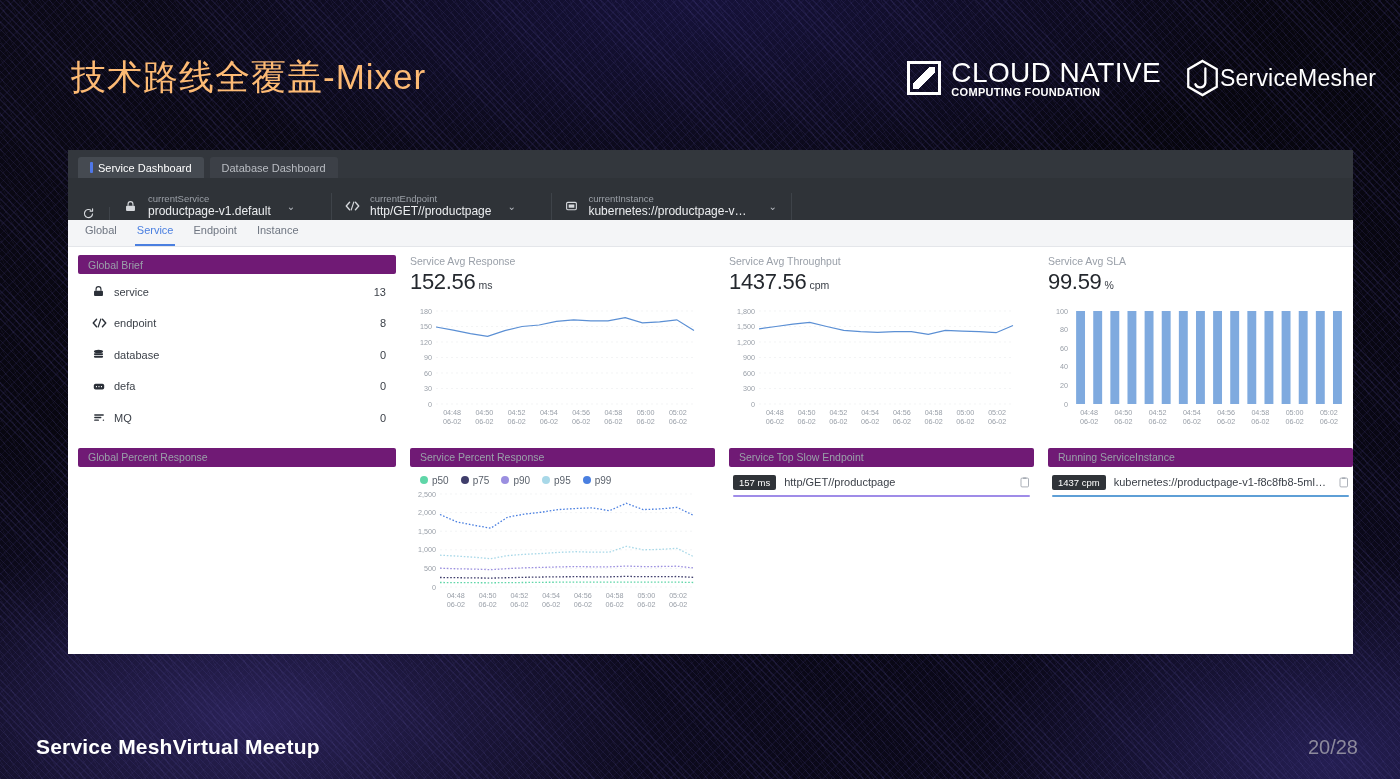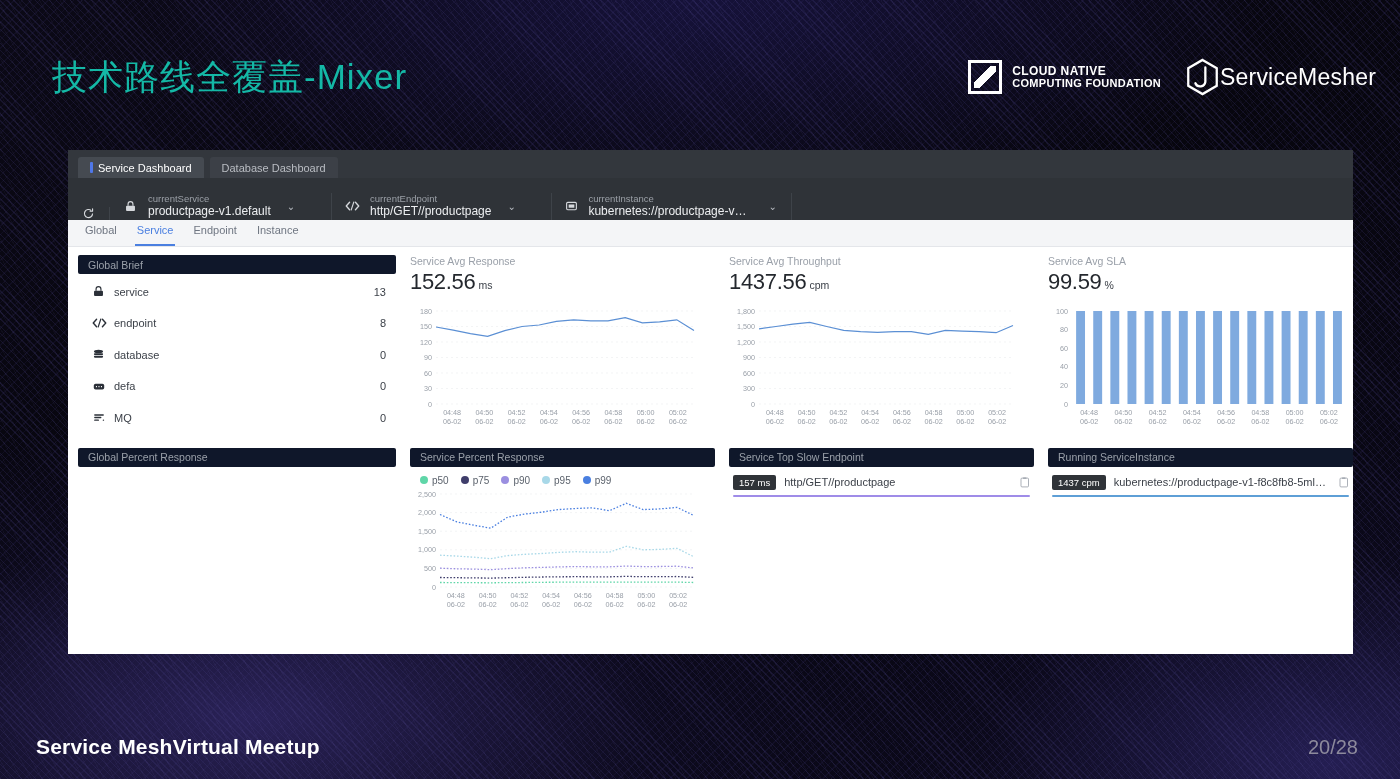--- a/index.html
+++ b/index.html
@@ -24,34 +24,34 @@
   #slide-bg::after{
     content:"";
     position:absolute; inset:0;
     background:
       repeating-linear-gradient(60deg, rgba(120,110,200,0.06) 0px, rgba(120,110,200,0.06) 1px, transparent 1px, transparent 9px);
     mix-blend-mode: screen;
   }
 
   
   .slide-title {
-    position: absolute; left: 52px; top: 54px;
-    color: #14b8a6; font-size: 35px; font-weight: 400;
+    position: absolute; left: 71px; top: 54px;
+    color: #fdba74; font-size: 35px; font-weight: 400;
     letter-spacing: 1px; white-space: nowrap;
     z-index: 5;
   }
   .logos { position: absolute; right: 24px; top: 58px; display: flex; align-items: center; gap: 24px; z-index: 5; }
   .cncf-logo { display: flex; align-items: center; gap: 10px; }
   .cncf-mark { width: 34px; height: 34px; border: 3px solid #fff; position: relative; }
   .cncf-mark::before {
     content: ""; position: absolute; left: 3px; top: 3px; right: 3px; bottom: 3px;
     background: linear-gradient(to bottom right, transparent 0%, transparent 38%, #fff 38%, #fff 62%, transparent 62%, transparent 100%);
   }
   .cncf-text { color: #fff; line-height: 1.05; }
-  .cncf-line1 { font-size: 12px; font-weight: bold; letter-spacing: 0.4px; }
+  .cncf-line1 { font-size: 28px; font-weight: normal; letter-spacing: 0.4px; }
   .cncf-line2 { font-size: 11px; font-weight: bold; letter-spacing: 0.3px; }
   .sm-logo { display: flex; align-items: center; }
   .sm-hex { width: 35px; height: 38px; }
   .sm-text { color: #fff; font-size: 23px; letter-spacing: 0.2px; }
 
   
   .footer-title {
     position: absolute; left: 36px; bottom: 20px;
     color: #ffffff; font-size: 21px; font-weight: bold; letter-spacing: 0.2px; z-index: 5;
   }
@@ -113,21 +113,21 @@
   }
 
   
   .content { padding: 8px 10px 0 10px; }
   .row { display: flex; gap: 14px; }
   .col-brief { width: 318px; flex: none; }
   .col-chart { width: 305px; flex: none; }
   .col-chart-wide { width: 305px; flex: none; }
 
   .panel-head {
-    background: #0f172a; height: 19px; border-radius: 2px;
+    background: #701a75; height: 19px; border-radius: 2px;
     display: flex; align-items: center; padding: 0 10px;
     font-size: 10.5px; color: #9aa0a9;
   }
 
   
   .brief-list { margin-top: 2px; }
   .brief-row {
     display: flex; align-items: center; height: 31.5px; padding: 0 10px 0 14px;
     font-size: 11px; color: #3c4149;
   }

